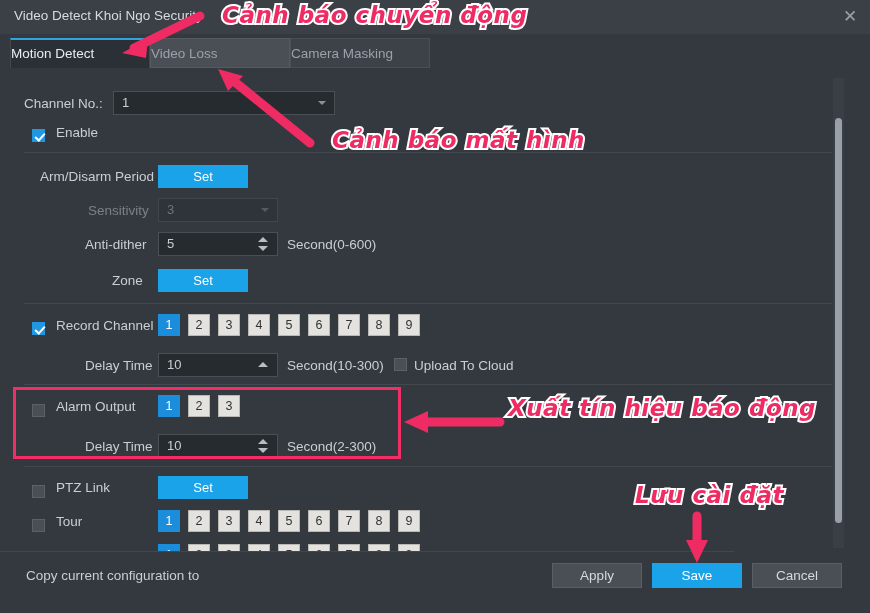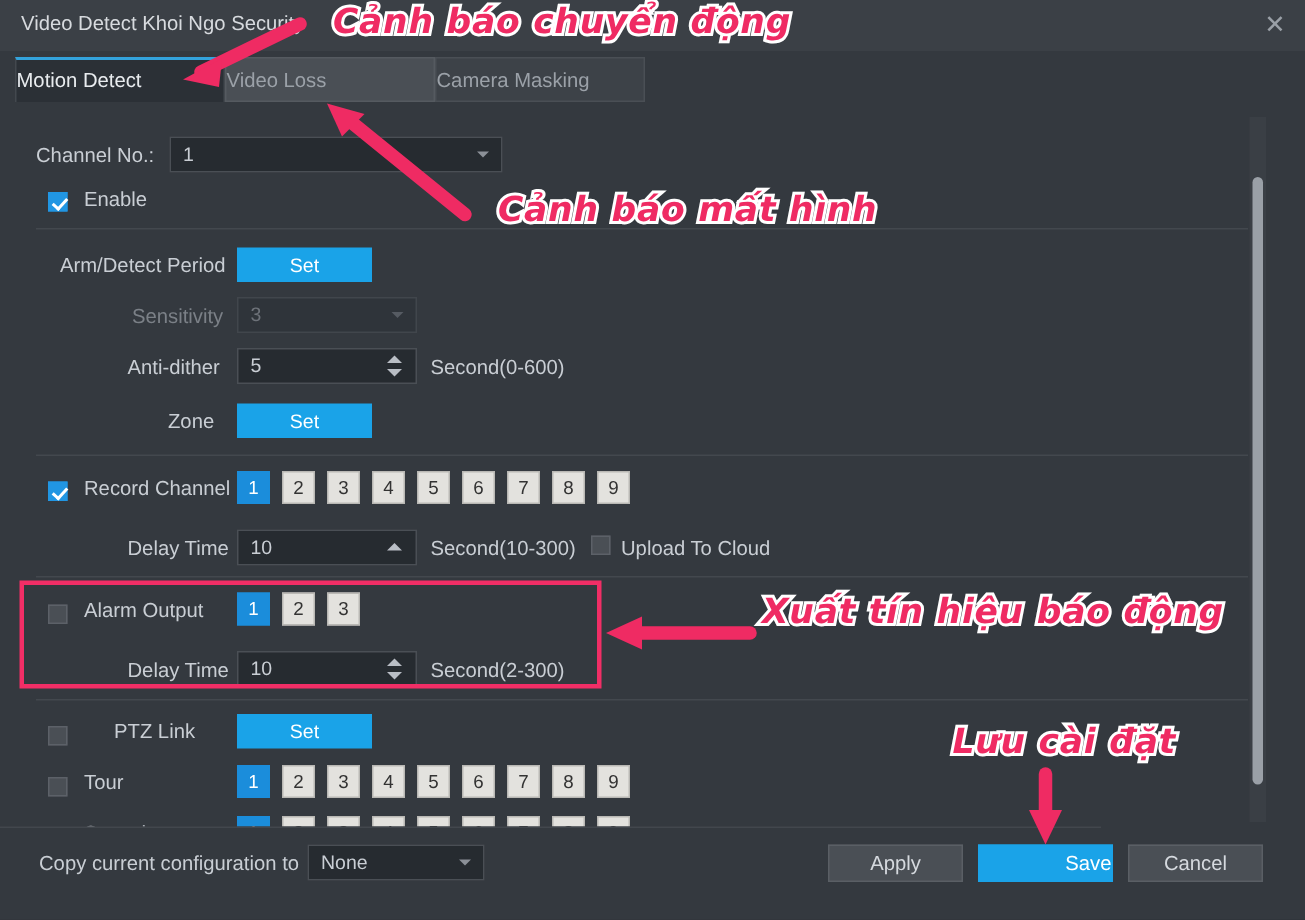--- a/index.html
+++ b/index.html
@@ -325,21 +325,21 @@
       <div class="carr"></div>
     </div>
 
     <div style="position:absolute; left:32px; top:52px;">
       <span class="cbx checked"></span>
     </div>
     <div class="lbl" style="position:absolute; left:56px; top:51px;">Enable</div>
 
     <div class="sep" style="left:24px; top:78px; width:808px;"></div>
 
-    <div class="lbl" style="position:absolute; left:40px; top:95px;">Arm/Detect Period</div>
+    <div class="lbl" style="position:absolute; left:40px; top:95px;">Arm/Disarm Period</div>
     <div class="setbtn" style="position:absolute; left:158px; top:91px; width:90px;">Set</div>
 
     <div class="lbl dim" style="position:absolute; left:88px; top:129px;">Sensitivity</div>
     <div class="combo disabled" style="left:158px; top:124px; width:120px; position:absolute;">
       <div class="cval">3</div>
       <div class="carr"></div>
     </div>
 
     <div class="lbl" style="position:absolute; left:85px; top:163px;">Anti-dither</div>
     <div class="spin" style="left:158px; top:158px; width:120px; position:absolute;">
@@ -399,21 +399,21 @@
       <div class="sup"></div>
       <div class="sdn"></div>
     </div>
     <div class="lbl" style="position:absolute; left:287px; top:365px;">Second(2-300)</div>
 
     <div class="sep" style="left:24px; top:392px; width:808px;"></div>
 
     <div style="position:absolute; left:32px; top:408px;">
       <span class="cbx"></span>
     </div>
-    <div class="lbl" style="position:absolute; left:56px; top:406px;margin-left:20px;">PTZ Link</div>
+    <div class="lbl" style="position:absolute; left:56px; top:406px;">PTZ Link</div>
     <div class="setbtn" style="position:absolute; left:158px; top:402px; width:90px;">Set</div>
 
     <div style="position:absolute; left:32px; top:442px;">
       <span class="cbx"></span>
     </div>
     <div class="lbl" style="position:absolute; left:56px; top:440px;">Tour</div>
     <div id="tour-buttons" style="position:absolute; left:158px; top:436px; width:300px; height:24px;">
         <div class="numbtn sel" style="left: 0px; top: 0px;">1</div>
         <div class="numbtn" style="left: 30px; top: 0px;">2</div>
         <div class="numbtn" style="left: 60px; top: 0px;">3</div>
@@ -441,26 +441,22 @@
         <div class="numbtn" style="left: 240px; top: 0px;">9</div>
       </div>
 
   </div>
 
   <div class="sbar-track"></div>
   <div class="sbar-thumb"></div>
 
   <div class="footer">
     <div class="footer-lbl">Copy current configuration to</div>
-    <div class="combo footer-combo">
-      <div class="cval">None</div>
-      <div class="carr"></div>
-    </div>
     <div class="fbtn" style="left:552px;">Apply</div>
-    <div class="fbtn primary" style="left:652px; width:90px;text-align:right;">Save</div>
+    <div class="fbtn primary" style="left:652px; width:90px;">Save</div>
     <div class="fbtn" style="left:752px;">Cancel</div>
   </div>
 
   <div class="hl-box" style="left:13px; top:387px; width:388px; height:72px;"></div>
 
   <svg class="arrow-svg" style="left:0; top:0;" width="870" height="613">
 
     <g>
       <path d="M 200 16 L 134 48" stroke="#ef2b63" stroke-width="9" stroke-linecap="round" fill="none"></path>
       <path d="M 122 53 L 148 39 L 146 58 Z" fill="#ef2b63"></path>

